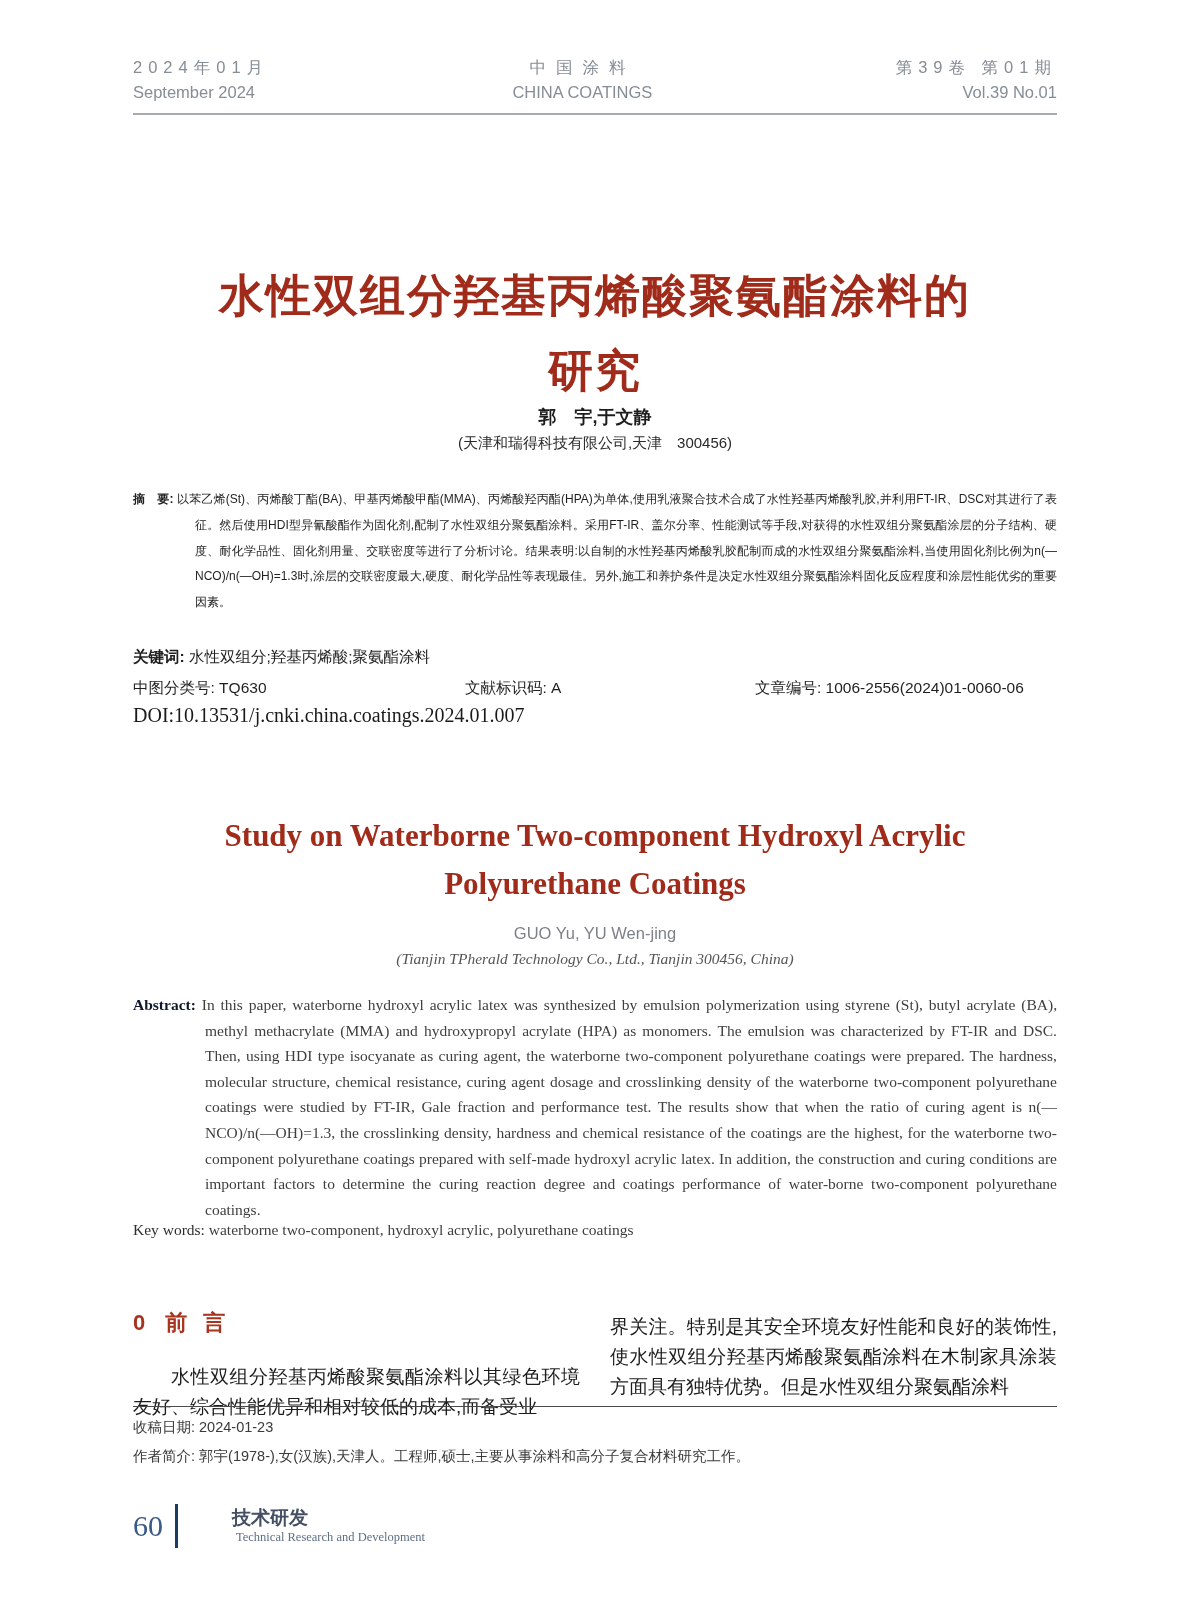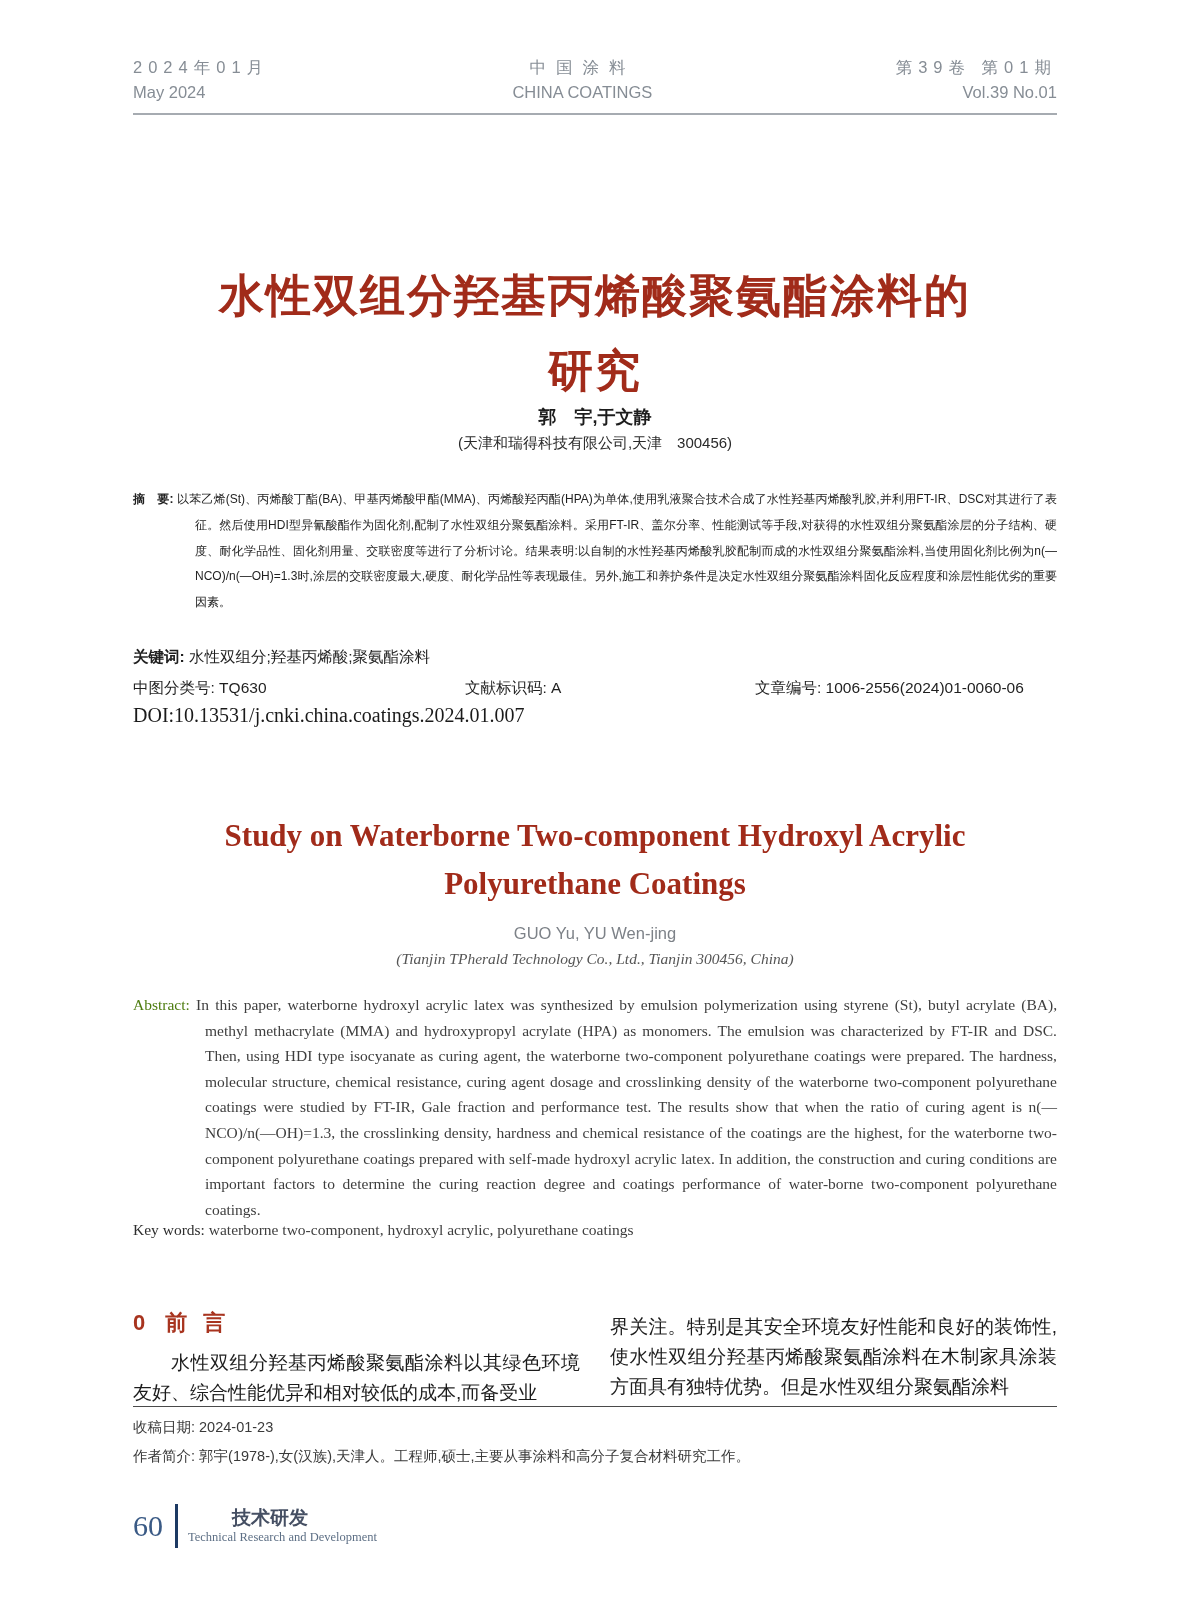--- a/index.html
+++ b/index.html
@@ -47,54 +47,54 @@
               font-family:"Liberation Serif", serif; font-weight:700;
               font-size:31px; line-height:48px; }
   .en-authors { top:924px; text-align:center; font-size:16.5px; color:#7d8288; }
   .en-affil   { top:950px; text-align:center; font-family:"Liberation Serif", serif;
                 font-style:italic; font-size:15.5px; color:#555; }
 
   
   .en-abstract { top:992px; font-family:"Liberation Serif", serif; font-size:15.5px;
                  line-height:25.6px; color:#3e3e3e; text-align:justify;
                  padding-left:72px; text-indent:-72px; }
-  .en-abstract b { font-weight:400; color:#4d7c0f; }
+  .en-abstract b { font-weight:700; color:#0f172a; }
   .en-keywords { top:1221px; font-family:"Liberation Serif", serif; font-size:15.5px; color:#3e3e3e; }
   .en-keywords b { font-weight:400; color:#2e2e2e;margin-top:8px; }
 
   
   .body-cols { top:1308px; display:flex; gap:30px; }
   .col { width:447px; }
-  .sec-head { color:#a8341f; font-size:22px; font-weight:700; margin-bottom:10px; }
+  .sec-head { color:#a8341f; font-size:22px; font-weight:700; margin-bottom:24px; }
   .sec-head .num { margin-right:20px; }
   .sec-head .ttl { letter-spacing:16px; }
   .body-text { font-size:19px; line-height:30px; text-align:justify; color:#1c1c1c; }
   .indent-first { text-indent:2em; }
   .col-right { padding-top:4px; }
 
   
   .foot-rule { top:1406px; border-top:1.5px solid #4a4a4a; height:0; }
   .footnote { top:1413px; font-size:14.5px; line-height:29px; color:#3a3a3a; }
 
   
   .pg-footer { top:1504px; display:flex; align-items:center; }
   .pg-num { font-family:"Liberation Serif", serif; font-size:30px; color:#3a5a85; margin-right:12px; }
   .pg-bar { width:3px; height:44px; background:#1d3a63; margin-right:10px; }
   .pg-col-cn { font-size:19px; font-weight:700; color:#454f63; line-height:22px;margin-left:44px; }
-  .pg-col-en { font-family:"Liberation Serif", serif; font-size:12.5px; color:#5d6f85; line-height:16px; }
+  .pg-col-en { font-family:"Liberation Serif", serif; font-size:12.5px; color:#5d6f85; line-height:16px;margin-left:48px; }
 </style>
 </head>
 <body>
 
 <div class="page">
 
   <div class="abs hdr">
     <div class="cell c-left">
       <div class="cn">2024年01月</div>
-      <div class="en">May 2024</div>
+      <div class="en">September 2024</div>
     </div>
     <div class="cell c-mid">
       <div class="cn">中国涂料</div>
       <div class="en">CHINA COATINGS</div>
     </div>
     <div class="cell c-right">
       <div class="cn">第39卷 第01期</div>
       <div class="en">Vol.39 No.01</div>
     </div>
   </div>

